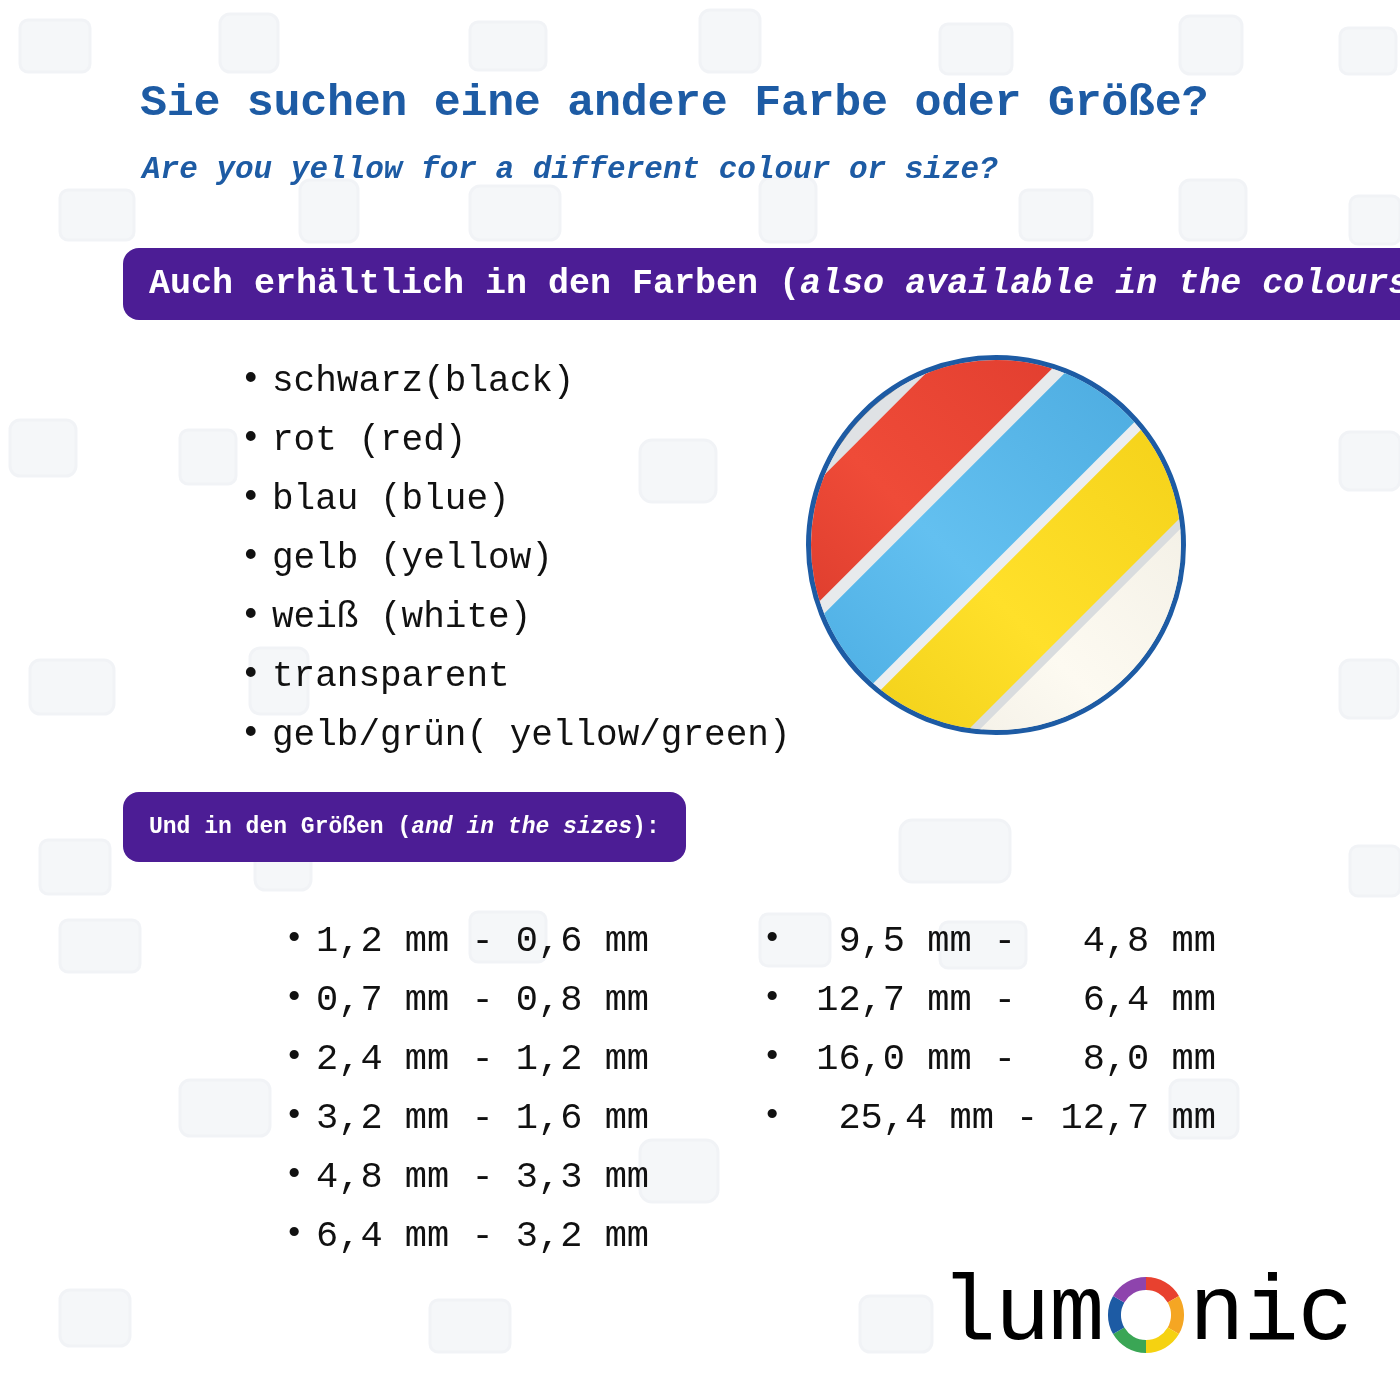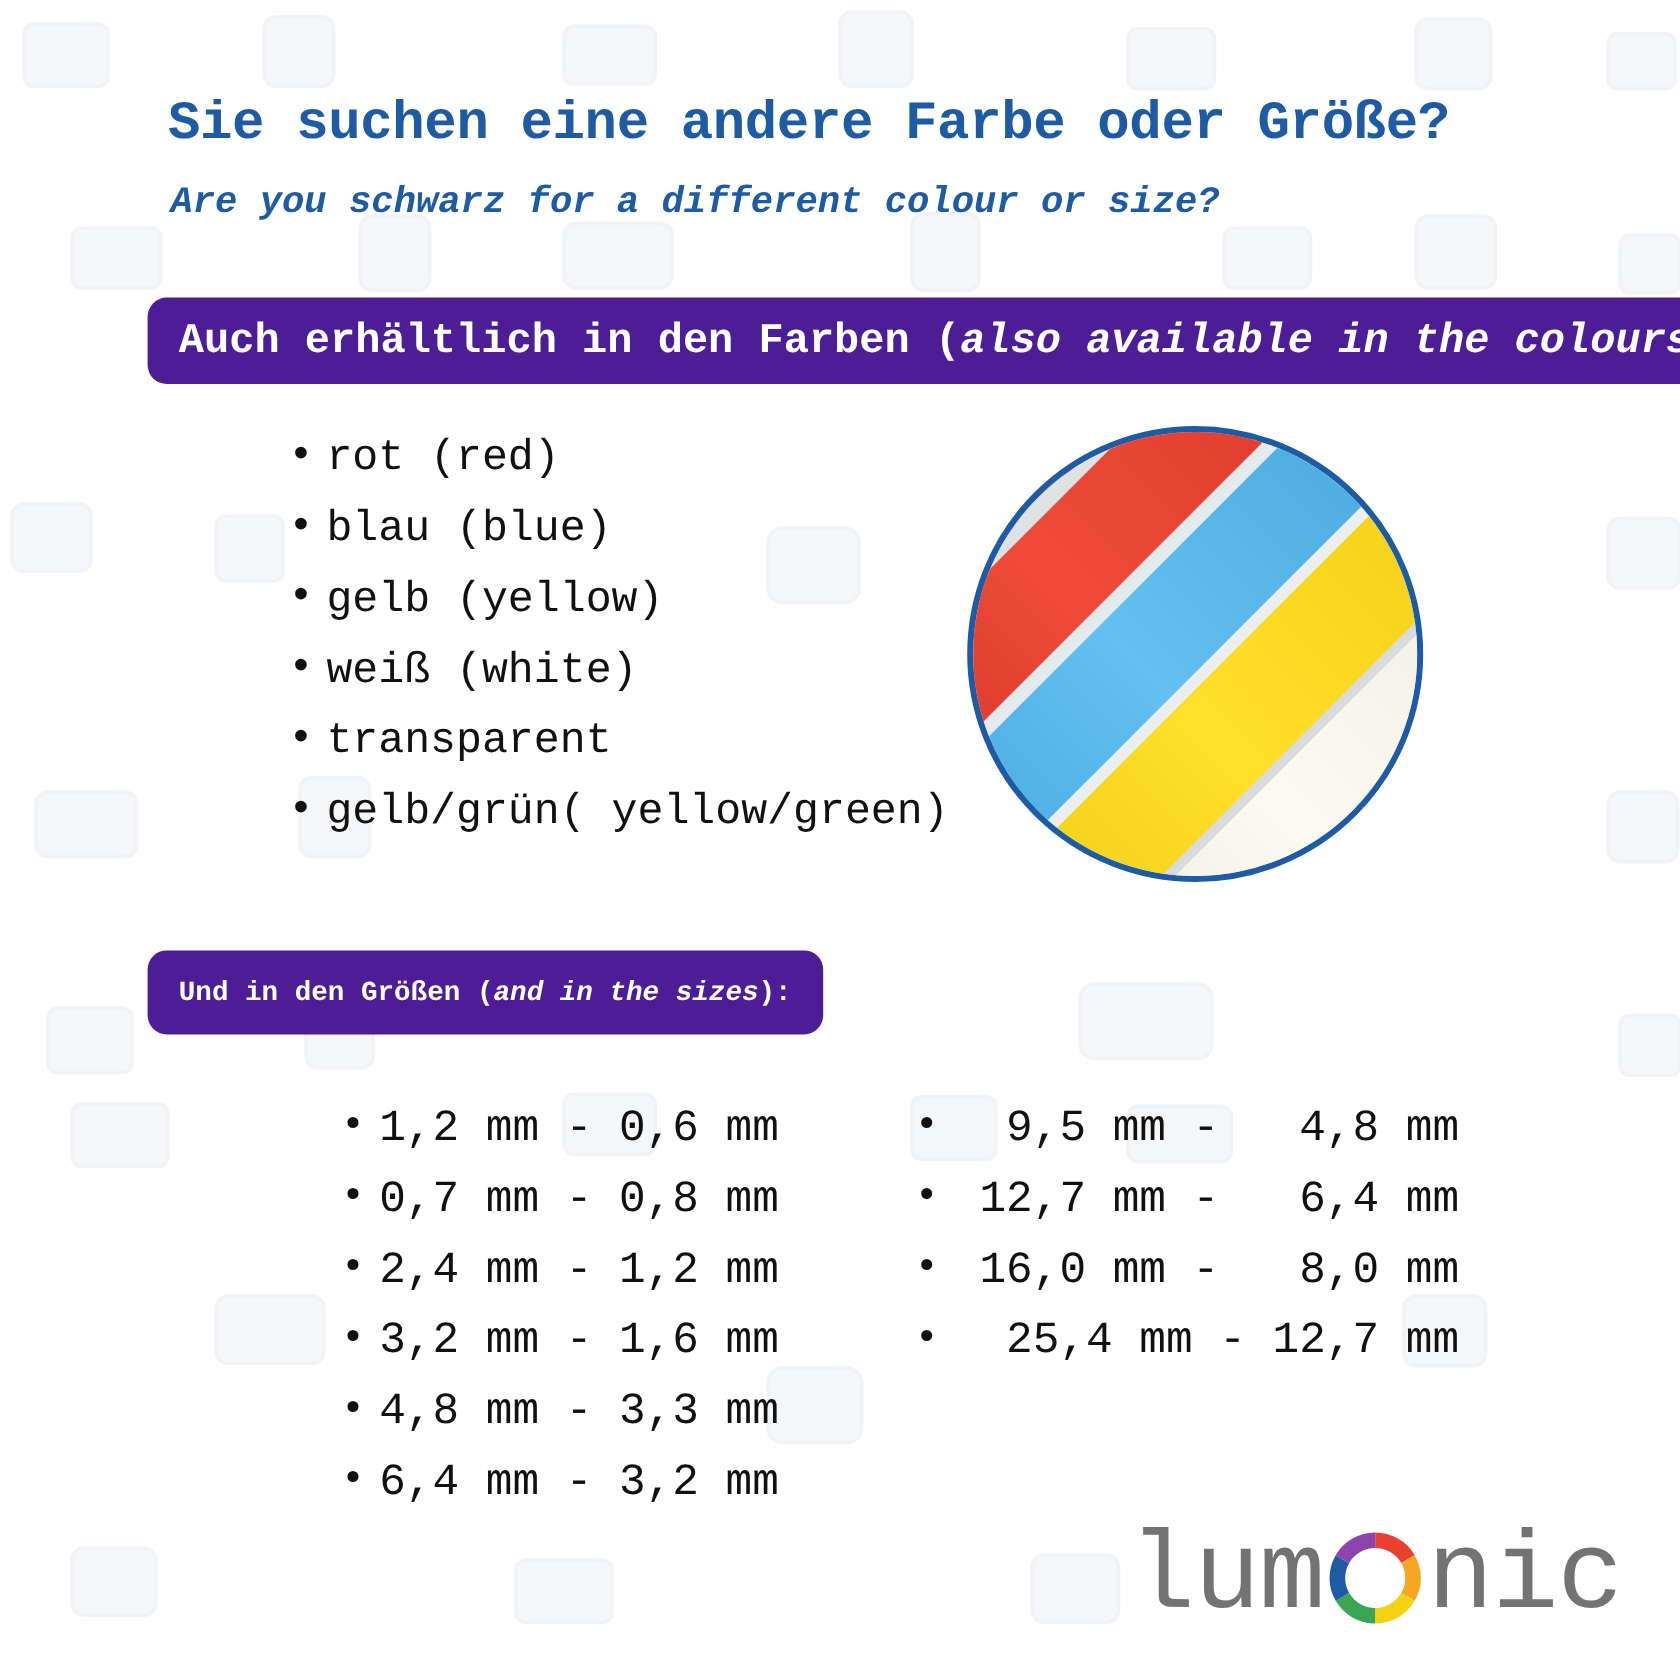--- a/index.html
+++ b/index.html
@@ -167,21 +167,21 @@
     position: absolute;
     right: 48px;
     bottom: 30px;
     display: flex;
     align-items: center;
     height: 110px;
   }
   .logo-text {
     font-size: 92px;
     font-weight: 500;
-    color: #737373;
+    color: #000000;
     letter-spacing: -1px;
     display: flex;
     align-items: center;
     line-height: 1;
     justify-content: space-between;
   }
   .logo-o {
     position: relative;
     width: 78px;
     height: 78px;
@@ -239,29 +239,30 @@
         <rect x="1170" y="1080" width="68" height="58" rx="10"></rect>
 
         <rect x="60" y="1290" width="70" height="56" rx="10"></rect>
         <rect x="430" y="1300" width="80" height="52" rx="8"></rect>
         <rect x="860" y="1296" width="72" height="56" rx="10"></rect>
       </g>
     </svg>
   </div>
 
   <div class="title-de">Sie suchen eine andere Farbe oder Größe?</div>
-  <div class="title-en">Are you schwarz for a different colour or size?</div>
+  <div class="title-en">Are you yellow for a different colour or size?</div>
 
   <div class="banner banner-colors">
     <span>Auch erhältlich in den Farben (</span>
       <span class="it">also available in the colours</span>
       <span>):</span>
   </div>
 
   <ul class="color-list">
+    <li>schwarz(black)</li>
     <li>rot (red)</li>
     <li>blau (blue)</li>
     <li>gelb (yellow)</li>
     <li>weiß (white)</li>
     <li>transparent</li>
     <li>gelb/grün( yellow/green)</li>
   </ul>
 
   <div class="photo">
     <div class="photo-inner">

